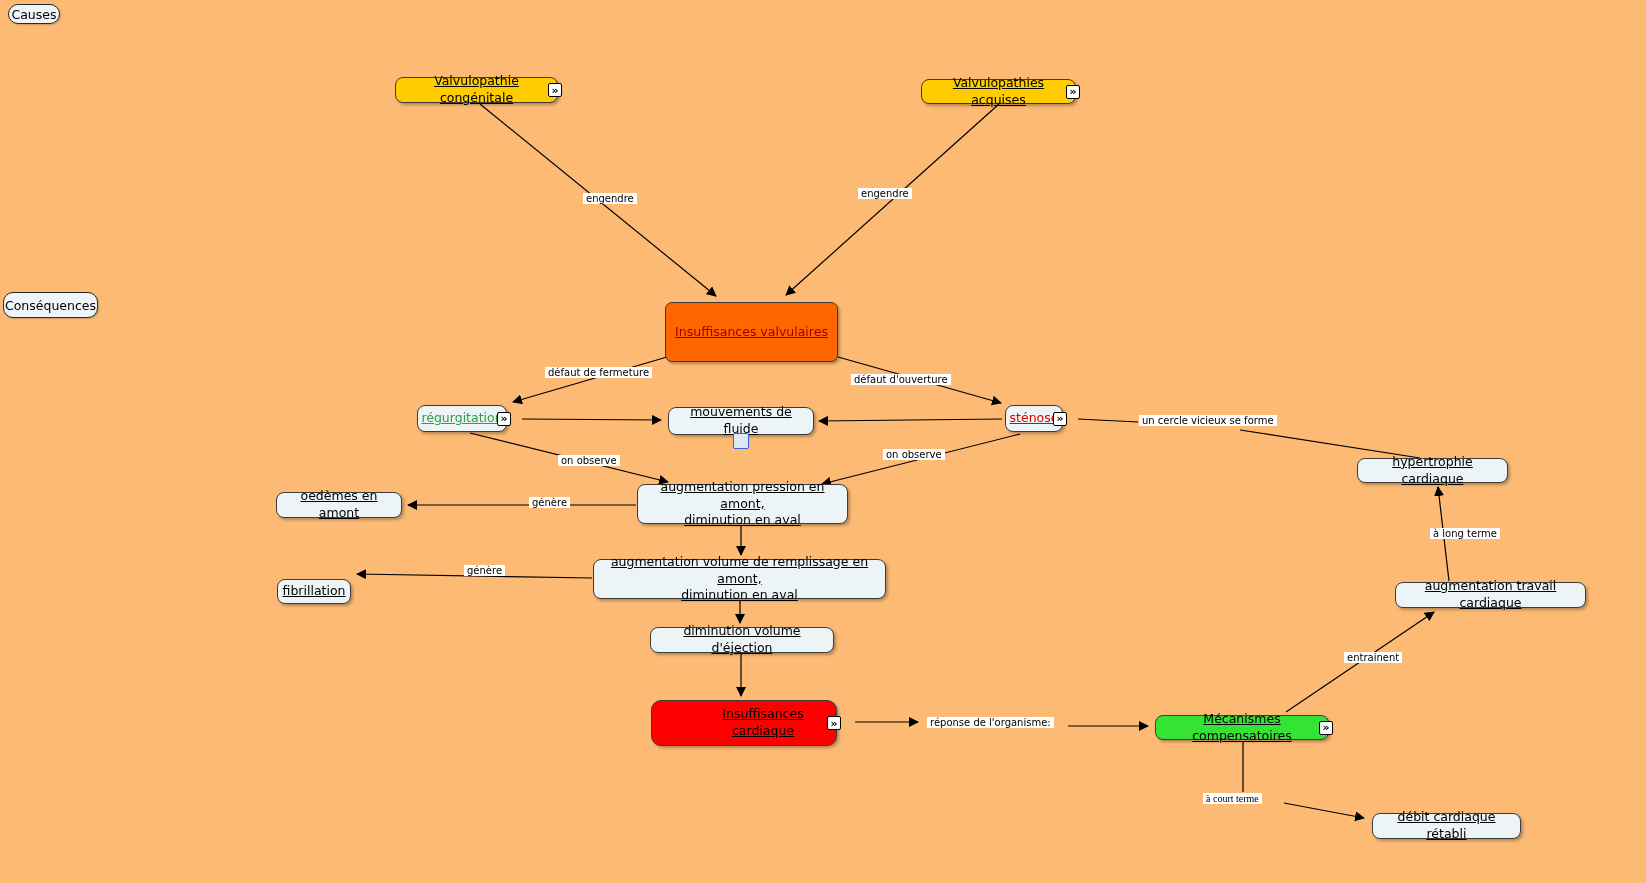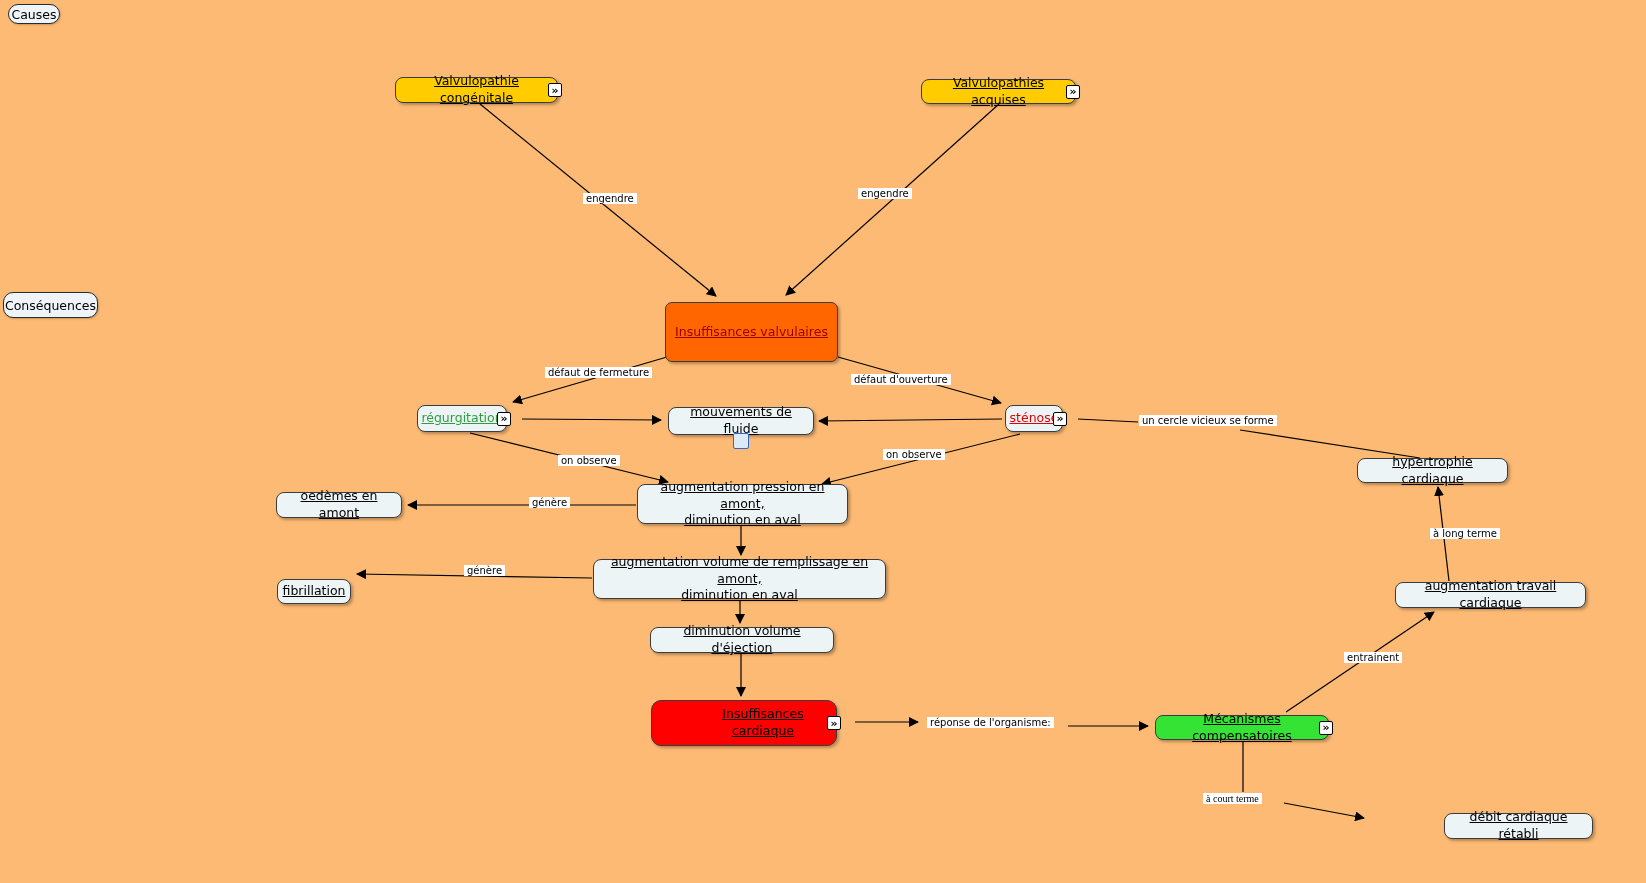--- a/index.html
+++ b/index.html
@@ -88,21 +88,21 @@
   .pos-stenose{left:1005px;top:405px;width:58px;height:27px;}
   .pos-hyper{left:1357px;top:458px;width:151px;height:25px;}
   .pos-augm-pression{left:637px;top:484px;width:211px;height:40px;}
   .pos-oedemes{left:276px;top:492px;width:126px;height:26px;}
   .pos-fibr{left:277px;top:579px;width:74px;height:25px;}
   .pos-augm-vol{left:593px;top:559px;width:293px;height:40px;}
   .pos-augm-trav{left:1371px;top:582px;width:191px;height:26px;margin-left:24px;}
   .pos-dim-vol{left:650px;top:627px;width:184px;height:26px;}
   .pos-insuff-card{left:651px;top:700px;width:186px;height:46px;}
   .pos-mecan{left:1155px;top:715px;width:174px;height:25px;}
-  .pos-debit{left:1444px;top:813px;width:149px;height:26px;}
+  .pos-debit{left:1372px;top:813px;width:149px;height:26px;}
   
   .pos-engendre-left{left:583px;top:193px;}
   .pos-engendre-right{left:858px;top:188px;}
   .pos-defaut-fermeture{left:545px;top:367px;}
   .pos-defaut-ouverture{left:851px;top:374px;}
   .pos-un-cercle{left:1139px;top:415px;}
   .pos-on-observe-left{left:558px;top:455px;}
   .pos-on-observe-right{left:883px;top:449px;}
   .pos-genere-top{left:529px;top:497px;}
   .pos-a-long-terme{left:1430px;top:528px;}

